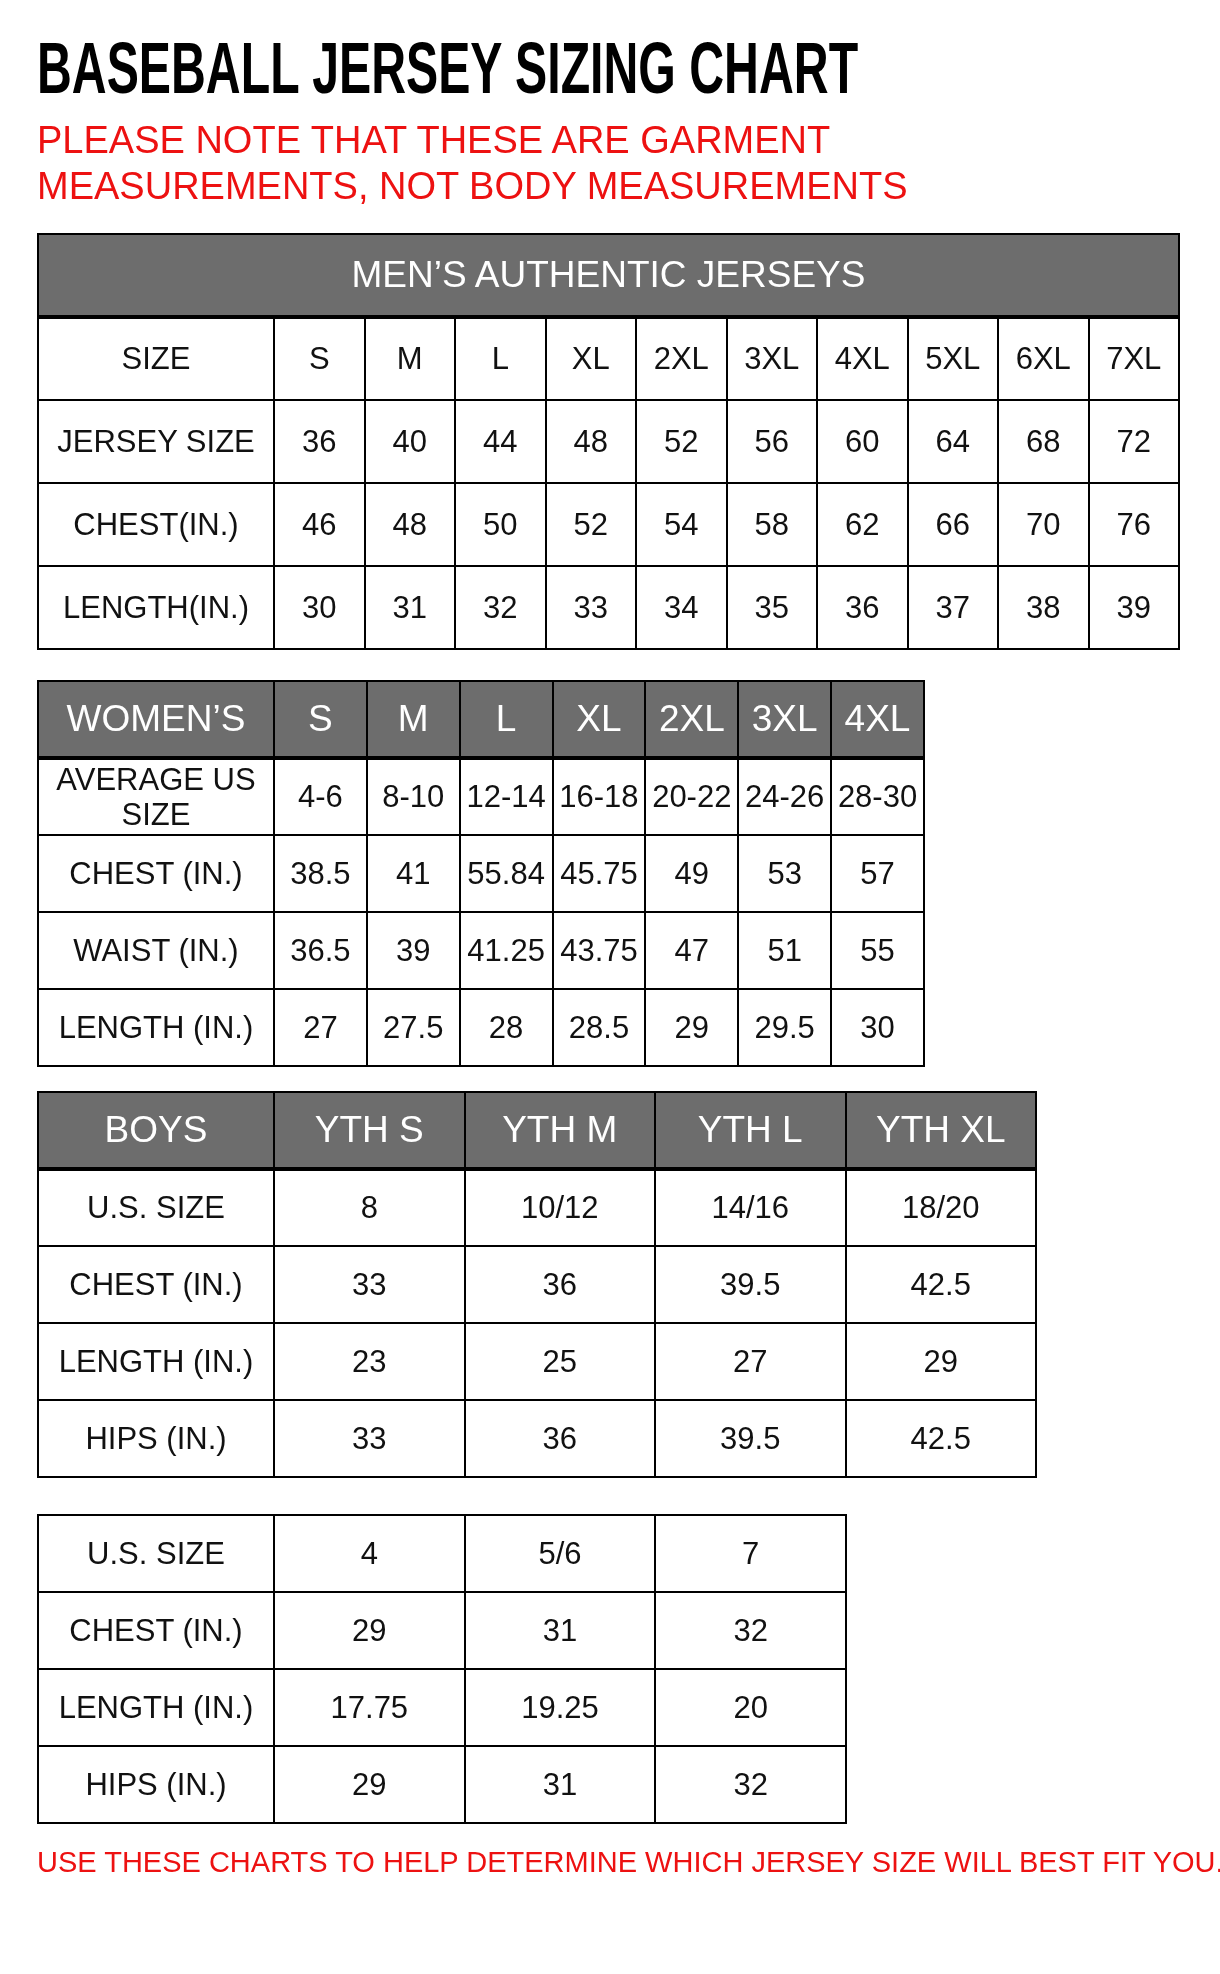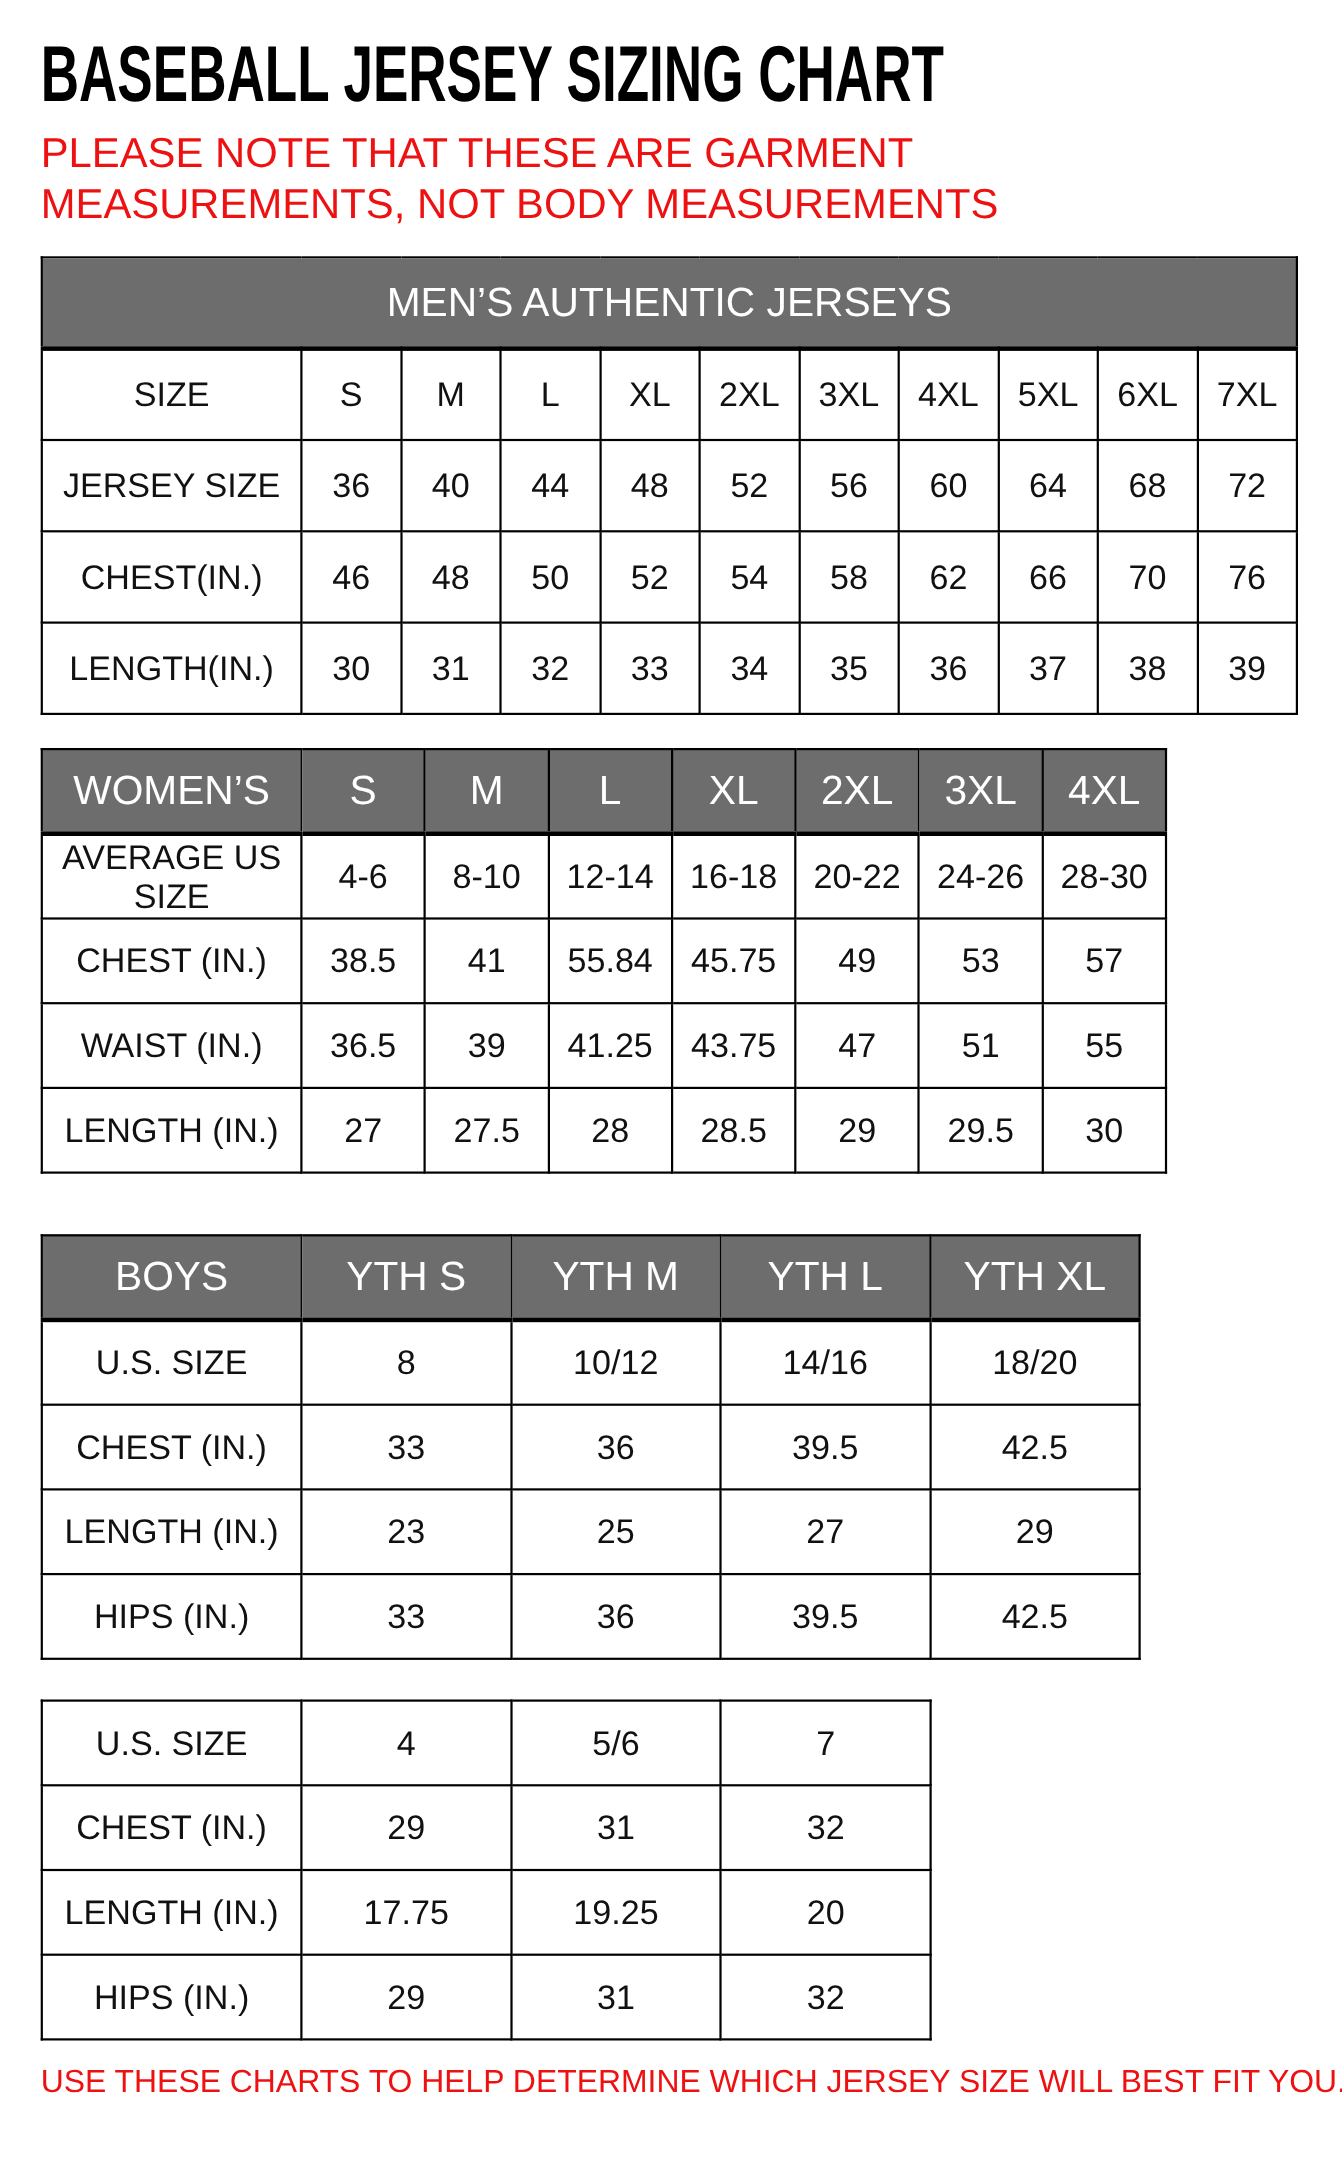--- a/index.html
+++ b/index.html
@@ -57,23 +57,23 @@
   }
   tr.ghead td{
     background:var(--gray);
     color:#ffffff;
     font-size:37px;
     border-bottom:4px solid var(--border);
     height:84px;
   }
   table[data-table-id="mens"]{width:1143px;margin-top:24px;}
   table[data-table-id="mens"] td{height:83px;}
-  table[data-table-id="womens"]{width:1024px;margin-top:30px;}
+  table[data-table-id="womens"]{width:888px;margin-top:30px;}
   table[data-table-id="womens"] td{height:77px;}
-  table[data-table-id="boys"]{width:1000px;margin-top:55px;}
+  table[data-table-id="boys"]{width:1000px;margin-top:24px;}
   table[data-table-id="boys"] td{height:77px;}
   table[data-table-id="preschool"]{width:810px;margin-top:36px;}
   table[data-table-id="preschool"] td{height:77px;}
 
   
   .footer-note{
     color:var(--red);
     font-size:29px;
     white-space:nowrap;
     margin:22px 0 0 0;

